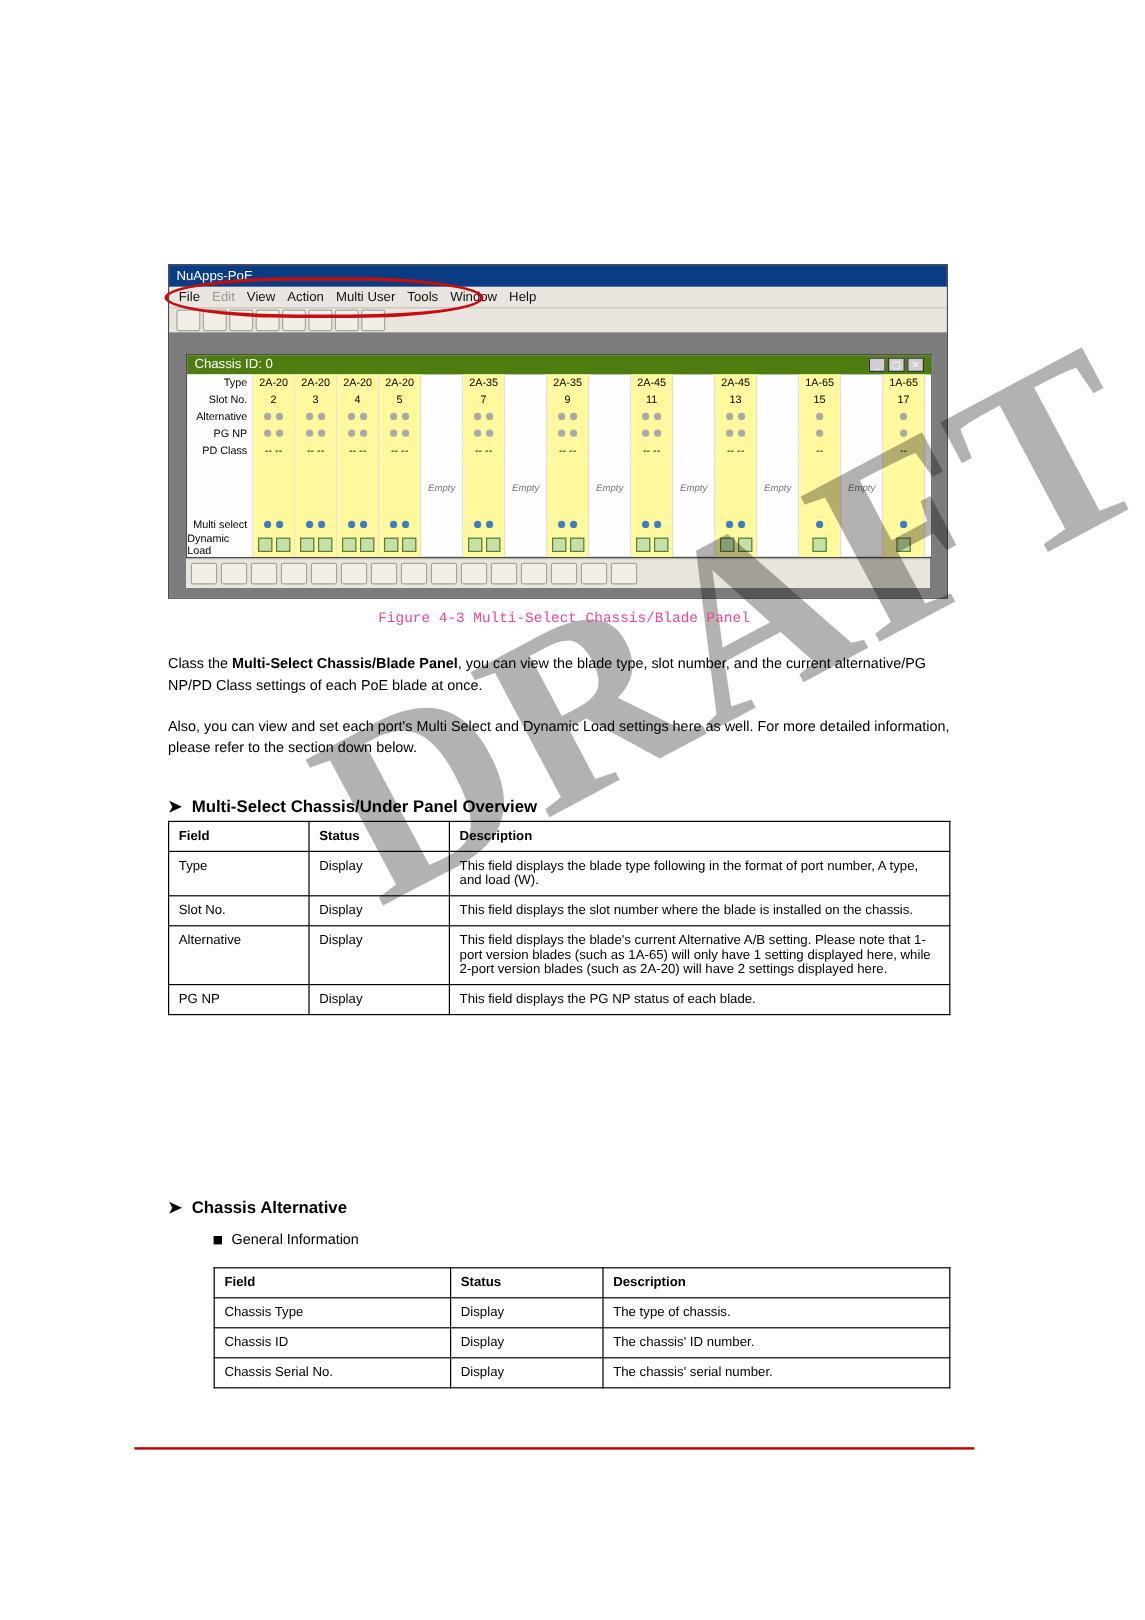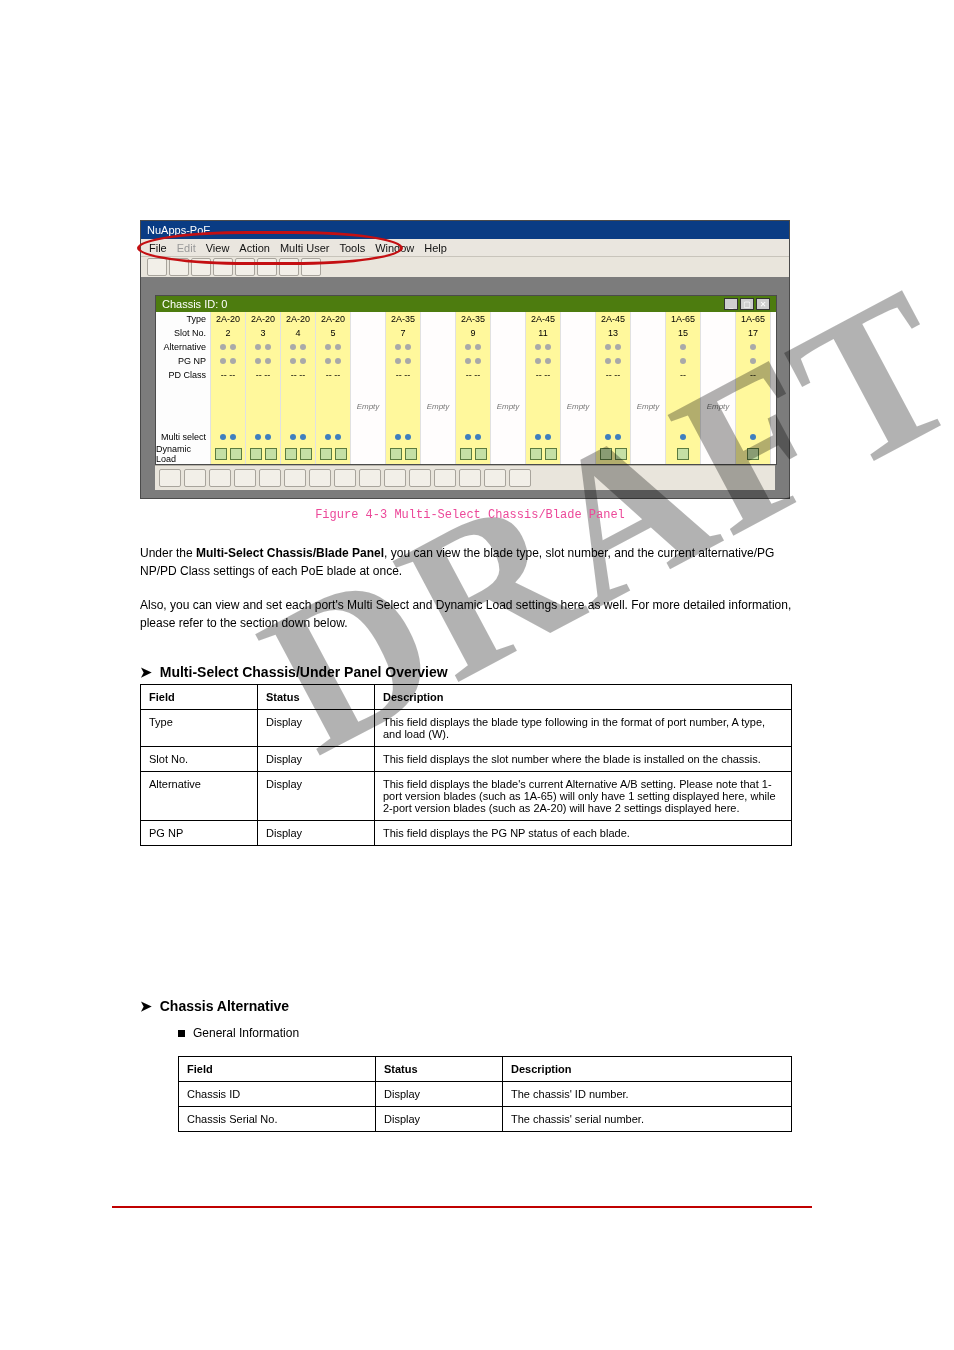--- a/index.html
+++ b/index.html
@@ -594,21 +594,21 @@
         <span class="tb-btn"></span>
       </div>
     </div>
   </div>
 
   <div class="draft">DRAFT</div>
 
   <div class="bodytext fig-caption" style="top:508px">Figure 4-3 Multi-Select Chassis/Blade Panel</div>
 
   <div class="bodytext para1" style="top:544px">
-    <span>Under the </span><b>Multi-Select Chassis/Blade Panel</b><span>, you can view the blade type, slot number, and the current alternative/PG NP/PD Class settings of each PoE blade at once.</span>
+    <span>Class the </span><b>Multi-Select Chassis/Blade Panel</b><span>, you can view the blade type, slot number, and the current alternative/PG NP/PD Class settings of each PoE blade at once.</span>
   </div>
   <div class="bodytext para2" style="top:596px">Also, you can view and set each port's Multi Select and Dynamic Load settings here as well. For more detailed information, please refer to the section down below.</div>
 
   <h3 class="section" style="top:650px"><span class="tri">➤</span><span>Multi-Select Chassis/Under Panel Overview</span></h3>
 
   <table class="t1" style="top:684px">
     <tbody>
         <tr>
       <th>Field</th>
       <th>Status</th>
@@ -644,20 +644,25 @@
   </div>
 
   <table class="t2" style="top:1056px">
     <tbody>
         <tr>
       <th>Field</th>
       <th>Status</th>
       <th>Description</th>
     </tr>
     <tr>
+      <td>Chassis Type</td>
+      <td>Display</td>
+      <td>The type of chassis.</td>
+    </tr>
+    <tr>
       <td>Chassis ID</td>
       <td>Display</td>
       <td>The chassis' ID number.</td>
     </tr>
     <tr>
       <td>Chassis Serial No.</td>
       <td>Display</td>
       <td>The chassis' serial number.</td>
     </tr>
   </tbody>

